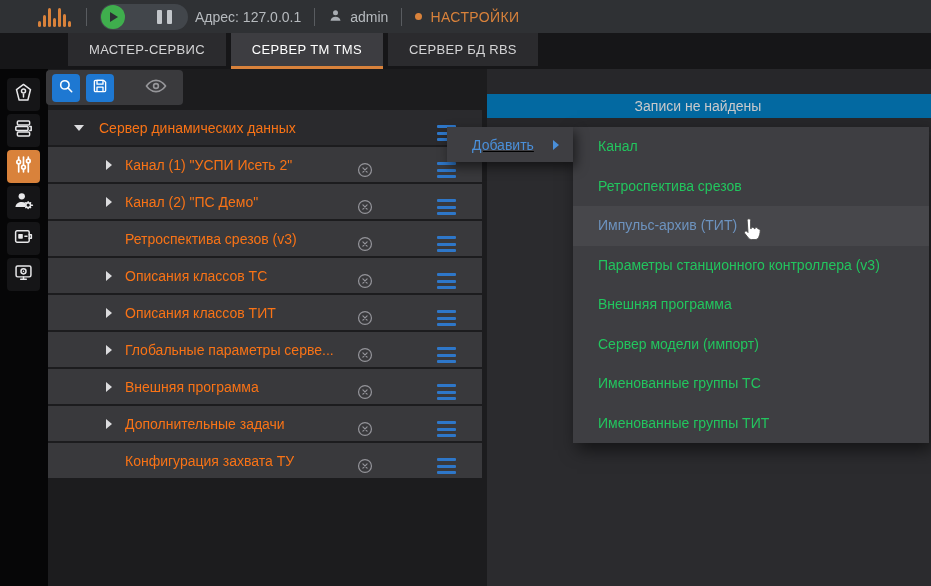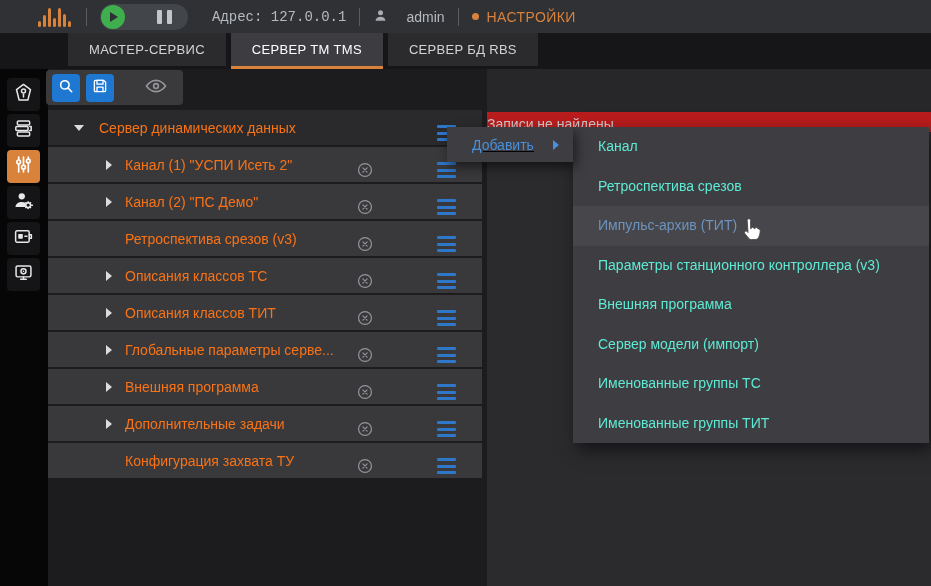--- a/index.html
+++ b/index.html
@@ -10,22 +10,22 @@
           display:flex;align-items:center;color:#b6babe;font-size:14px;}
   .logo{margin-left:38px;display:flex;align-items:flex-end;height:20px;}
   .vdiv{width:1px;height:18px;background:#595c60;margin:0 13px;}
   .toggle{position:relative;width:88px;height:26px;background:#42464b;border-radius:13px;flex:0 0 auto;}
   .play-btn{position:absolute;left:1px;top:1px;width:24px;height:24px;border-radius:50%;
             background:var(--play-green,#3fae4d);display:flex;align-items:center;justify-content:center;}
   .play-tri{width:0;height:0;border-top:5px solid transparent;border-bottom:5px solid transparent;
             border-left:8px solid #2c3034;margin-left:2px;}
   .pause-bars{position:absolute;left:57px;top:6px;display:flex;gap:5px;}
   .pause-bars span{display:block;width:5px;height:14px;background:#c2c6ca;border-radius:1px;}
-  .addr{margin-left:24px;font-family:Liberation Mono, monospace;}
-  .user{display:flex;align-items:center;gap:18px;}
+  .addr{margin-left:7px;}
+  .user{display:flex;align-items:center;gap:7px;}
   .settings{display:flex;align-items:center;gap:8px;color:var(--accent,#d9823b);letter-spacing:.4px;text-align:center;}
   .dot{width:7px;height:7px;border-radius:50%;background:var(--accent,#d9823b);}
   
   .tabbar{position:absolute;top:33px;left:0;right:0;height:36px;background:#161618;
           display:flex;align-items:flex-start;padding-left:68px;box-sizing:border-box;}
   .tab{height:33px;line-height:33px;padding:0 21px;background:#2b2b2e;color:#d4d4d6;
        font-size:13px;margin-right:5px;letter-spacing:.3px;cursor:default;}
   .tab.active{background:#3d3d41;color:#ffffff;border-bottom:3px solid var(--accent,#d9823b);}
   
   .rail{position:absolute;top:69px;left:0;width:48px;bottom:0;background:#060607;}
@@ -56,34 +56,34 @@
              border-left:6px solid #dcdcde;}
   .tlabel{margin-left:10px;white-space:nowrap;overflow:hidden;}
   .trow.root .tlabel{margin-left:14px;}
   .del{position:absolute;left:308px;top:14px;width:18px;height:18px;}
   .del svg{width:18px;height:18px;}
   .ham{position:absolute;left:389px;top:15px;width:19px;height:16px;display:flex;
        flex-direction:column;justify-content:space-between;}
   .ham i{display:block;height:3px;background:var(--hamburger-blue,#2e77c9);border-radius:1px;}
   
   .right-panel{position:absolute;left:487px;top:69px;right:0;bottom:0;background:#27272a;}
-  .rp-header{position:absolute;top:43px;left:0;right:0;height:24px;background:#b91c1c;
-             color:#c9c9cb;font-size:14px;line-height:24px;text-align:left;padding-right:22px;
+  .rp-header{position:absolute;top:25px;left:0;right:0;height:24px;background:#0369a1;
+             color:#c9c9cb;font-size:14px;line-height:24px;text-align:center;padding-right:22px;
              box-sizing:border-box;}
   .rp-body{position:absolute;top:63px;left:0;right:0;bottom:0;background:#2b2b2e;}
   
   .menu-root{position:absolute;left:447px;top:127px;width:126px;height:35px;background:#3e3e42;
              box-shadow:3px 5px 12px rgba(0,0,0,.55);display:flex;align-items:center;
              justify-content:space-between;padding:0 14px 0 25px;box-sizing:border-box;z-index:10;text-decoration:underline;}
   .menu-root-label{color:var(--menu-link-blue,#4a8fd9);font-size:14px;}
   .menu-arrow{width:0;height:0;border-top:5px solid transparent;border-bottom:5px solid transparent;
               border-left:6px solid var(--menu-link-blue,#4a8fd9);}
   .submenu{position:absolute;left:573px;top:127px;width:356px;background:#3e3e42;
            box-shadow:4px 7px 16px rgba(0,0,0,.55);z-index:9;}
-  .mi{height:39.5px;line-height:39.5px;padding-left:25px;font-size:14px;color:#5eead4;
+  .mi{height:39.5px;line-height:39.5px;padding-left:25px;font-size:14px;color:#22c55e;
       white-space:nowrap;cursor:default;}
   .mi.hover{background:#47474b;color:var(--menu-hover-blue,#6d93bf);}
   .cursor{position:absolute;left:738px;top:218px;width:24px;height:26px;z-index:30;pointer-events:none;}
 </style>
 </head>
 <body>
 
 <div class="app">
 
   <div class="topbar">

